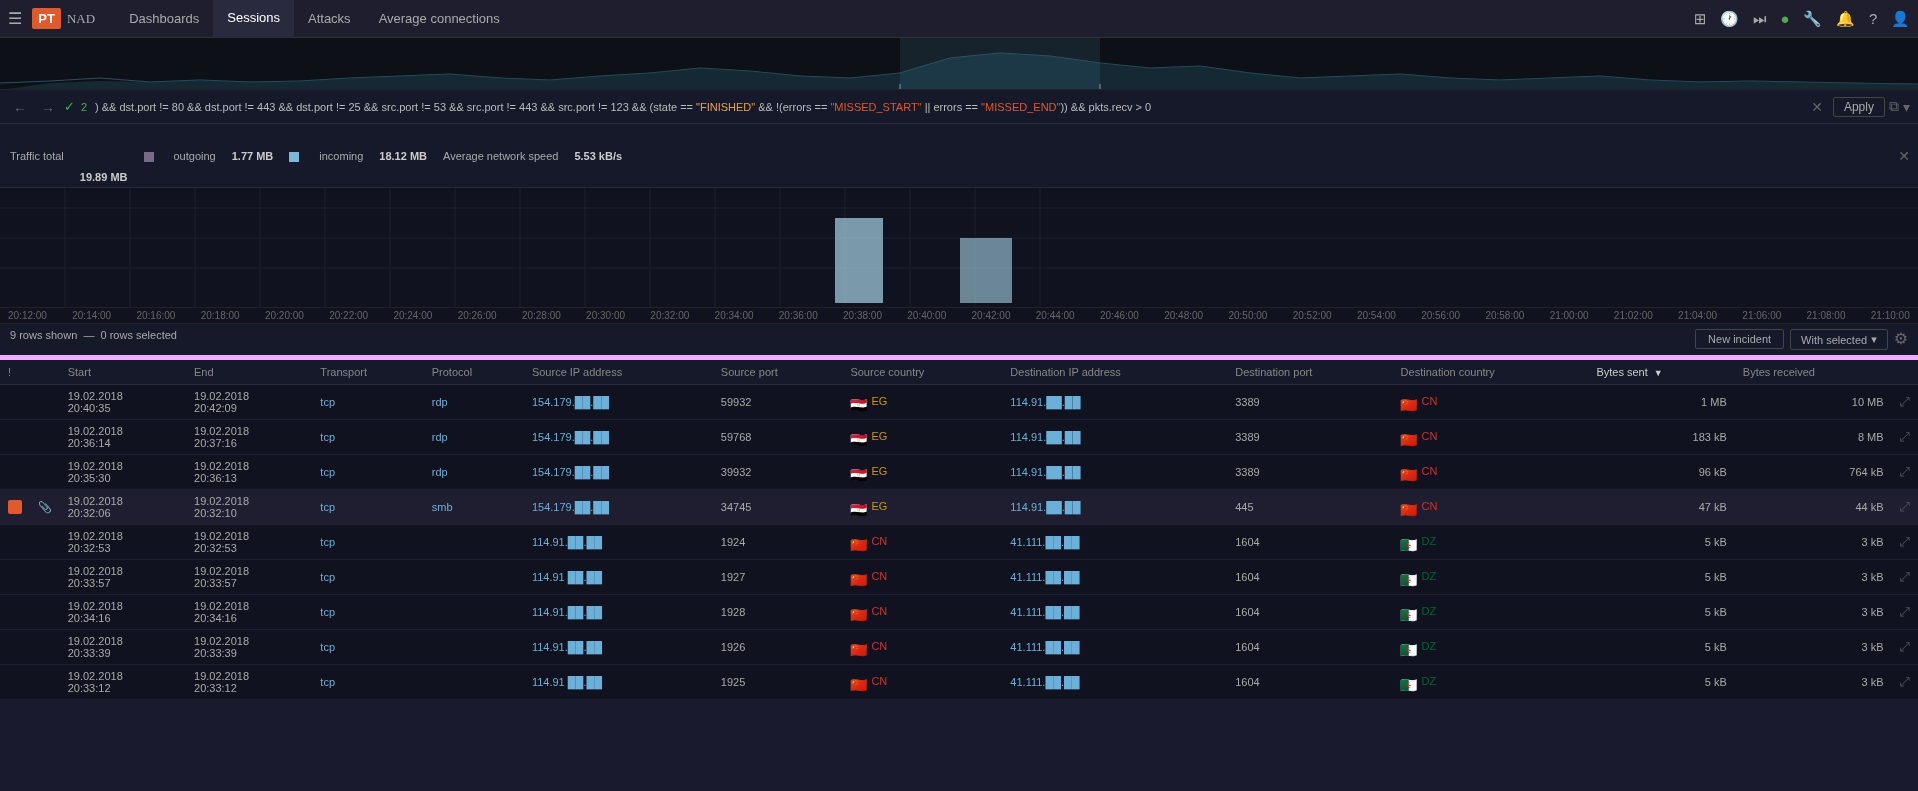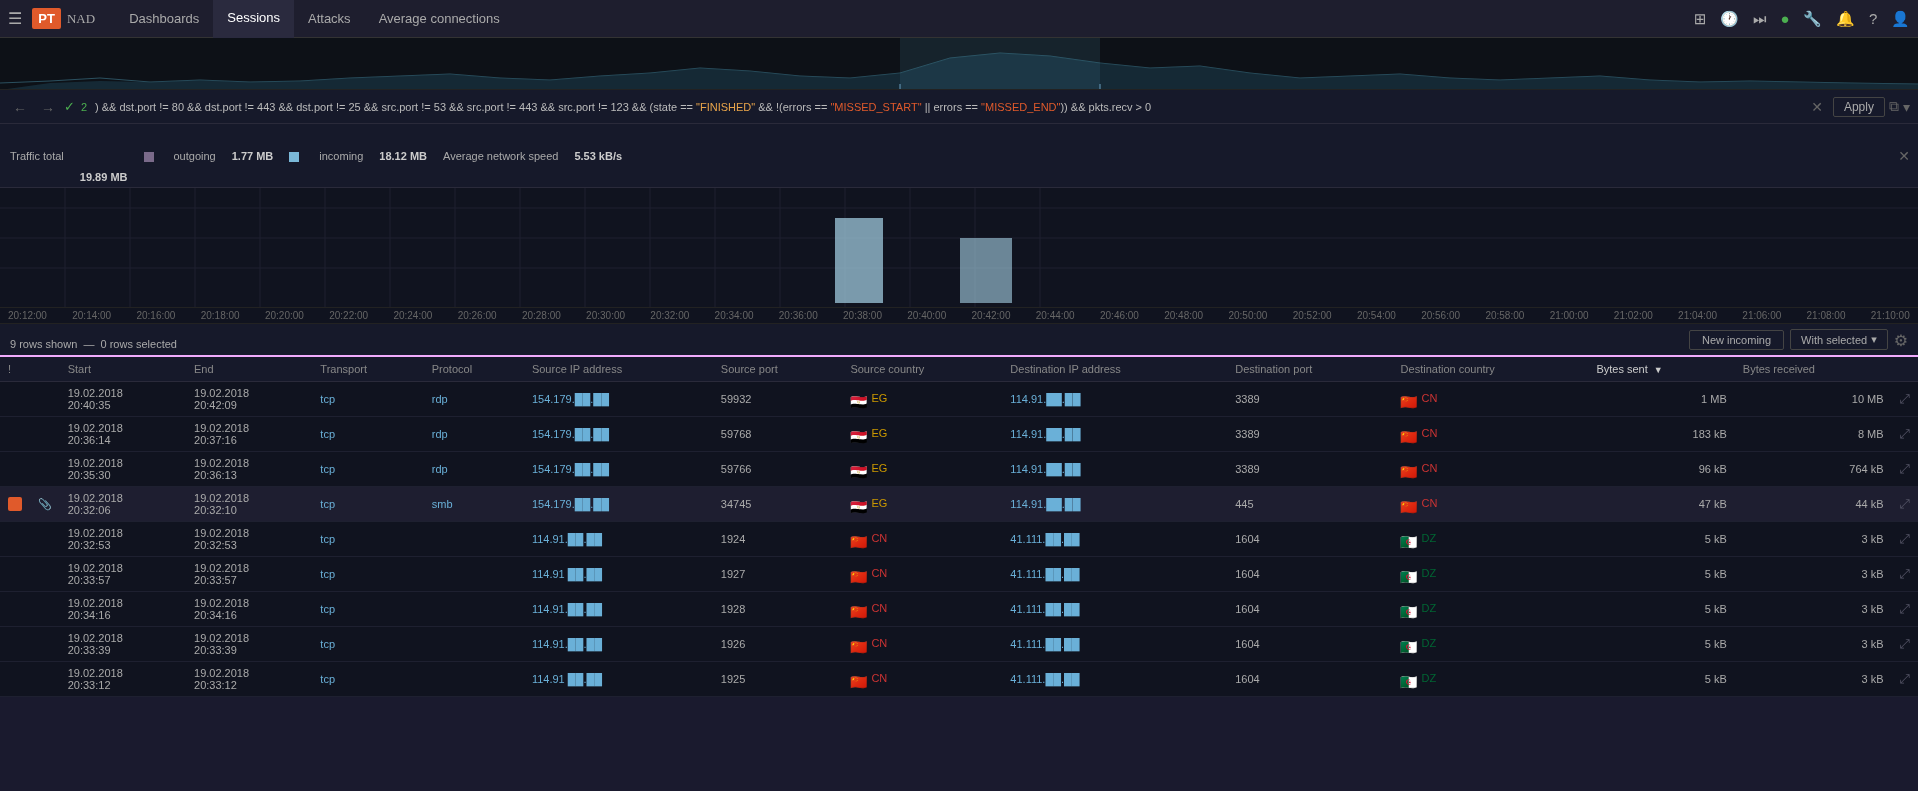--- a/index.html
+++ b/index.html
@@ -62,21 +62,21 @@
     .chart-svg { width: 100%; height: 100%; }
 
     
     .time-labels {
       background: #10131f; display: flex; align-items: center; justify-content: space-between;
       padding: 2px 8px; border-bottom: 1px solid #222; font-size: 10px; color: #666; gap: 21px;
     }
 
     
     .sessions-toolbar {
-      display: flex; align-items: flex-end; background: #16192a; padding: 5px 10px; border-bottom: 2px solid #f0abfc;
+      display: flex; align-items: flex-start; background: #16192a; padding: 5px 10px; border-bottom: 5px solid #f0abfc;
     }
     .rows-info { font-size: 11px; color: #aaa; flex: 1; }
     .btn-new-incident { background: none; border: 1px solid #444; color: #aaa; padding: 3px 12px; cursor: pointer; font-size: 11px; border-radius: 2px; margin-right: 6px; }
     .btn-with-selected { background: none; border: 1px solid #444; color: #aaa; padding: 3px 10px; cursor: pointer; font-size: 11px; border-radius: 2px; display: flex; align-items: center; gap: 4px; }
     .btn-settings { background: none; border: none; color: #666; cursor: pointer; font-size: 16px; margin-left: 6px; }
 
     
     .sessions-table { width: 100%; border-collapse: collapse; background: #10131f; }
     .sessions-table th {
       background: #16192a; color: #888; font-size: 11px; font-weight: 500; padding: 6px 8px;
@@ -230,21 +230,21 @@
   <span>21:08:00</span>
   <span>21:10:00</span>
 </div>
 
 <div class="sessions-toolbar">
   <span class="rows-info">
     <span>9 rows shown</span>
     &nbsp;—&nbsp;
     <span>0 rows selected</span>
   </span>
-  <button class="btn-new-incident">New incoming</button>
+  <button class="btn-new-incident">New incident</button>
   <button class="btn-with-selected">
     <span>With selected</span>
     <span>▾</span>
   </button>
   <button class="btn-settings">⚙</button>
 </div>
 
 <div class="table-wrapper">
   <table class="sessions-table">
     <thead>
@@ -302,21 +302,21 @@
           <td class="expand-col"><button class="expand-btn" style="color:#556;font-size:13px;">⤢</button></td>
         </tr>
         <tr>
           <td></td>
           <td></td>
           <td>19.02.2018<br>20:35:30</td>
           <td>19.02.2018<br>20:36:13</td>
           <td><span class="td-link">tcp</span></td>
           <td><span class="td-link">rdp</span></td>
           <td><span class="td-link">154.179.██.██</span></td>
-          <td>59766</td>
+          <td>39932</td>
           <td><span class="flag">🇪🇬</span><span class="td-link country-eg">EG</span></td>
           <td><span class="td-link">114.91.██.██</span></td>
           <td>3389</td>
           <td><span class="flag">🇨🇳</span><span class="td-link country-cn">CN</span></td>
           <td class="bytes-right">96 kB</td>
           <td class="bytes-right">764 kB</td>
           <td class="expand-col"><button class="expand-btn" style="color:#556;font-size:13px;">⤢</button></td>
         </tr>
         <tr class="highlighted">
           <td><span class="red-checkbox"></span></td>

